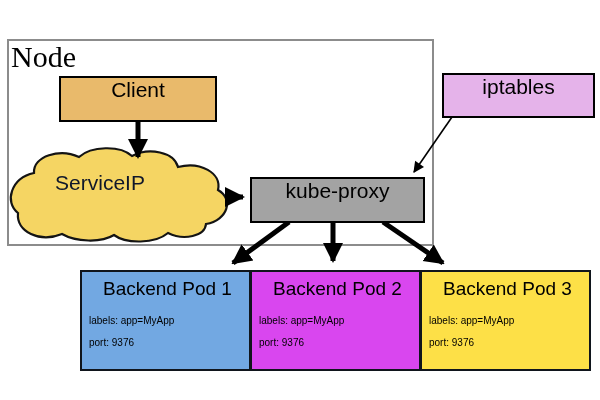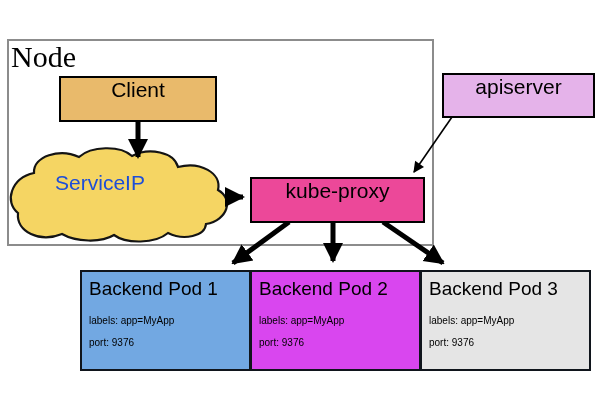--- a/index.html
+++ b/index.html
@@ -31,33 +31,33 @@
     border:2px solid #000;
     display:flex; justify-content:center;
     font-size:21px; color:#000;
   }
   .client-box     { left:59px;  top:76px;  width:154px; height:42px; }
   .kubeproxy-box  { left:250px; top:177px; width:171px; height:42px; }
   .apiserver-box  { left:442px; top:73px;  width:149px; height:41px; }
   
   .cloud-text {
     left:20px; top:168px; width:160px;
-    text-align:center; font-size:21px; line-height:29px; color:#1d4ed8;
+    text-align:center; font-size:21px; line-height:29px; color:#0f172a;
   }
   
   .pod {
     top:270px; width:153px; height:89px;
     border:2px solid #10151c;
     padding:4px 7px; box-sizing:content-box;
     color:#000;
   }
   .pod-1 { left:80px; }
   .pod-2 { left:250px; }
   .pod-3 { left:420px; }
-  .pod-title { font-size:19px; line-height:25px; margin-bottom:9px; white-space:nowrap; }
+  .pod-title { font-size:19px; line-height:25px; margin-bottom:9px; white-space:nowrap;margin-left:14px; }
   .pod-line  { font-size:10px; line-height:22px; white-space:nowrap; }
 </style>
 </head>
 <body>
 
 <div id="canvas">
 
   <div class="abs node-box" style="border-color: rgb(140, 140, 140);"></div>
   <div class="abs node-label">Node</div>
 
@@ -94,37 +94,37 @@
   </svg>
 
   <div class="abs dbox client-box" style="background-color: rgb(233, 186, 107);">
     <span>Client</span>
   </div>
 
   <div class="abs cloud-text">
     <div>ServiceIP</div>
   </div>
 
-  <div class="abs dbox kubeproxy-box" style="background-color: #ec4899;">
+  <div class="abs dbox kubeproxy-box" style="background-color: #a3a3a3;">
     <span>kube-proxy</span>
   </div>
 
   <div class="abs dbox apiserver-box" style="background-color: rgb(229, 179, 234);">
-    <span>apiserver</span>
+    <span>iptables</span>
   </div>
 
   <div class="abs pod pod-1" style="background-color: rgb(114, 168, 226);">
     <div class="pod-title">Backend Pod 1</div>
     <div class="pod-line">labels: app=MyApp</div>
     <div class="pod-line">port: 9376</div>
   </div>
   <div class="abs pod pod-2" style="background-color: #d946ef;">
     <div class="pod-title">Backend Pod 2</div>
     <div class="pod-line">labels: app=MyApp</div>
     <div class="pod-line">port: 9376</div>
   </div>
-  <div class="abs pod pod-3" style="background-color: #e5e5e5;">
+  <div class="abs pod pod-3" style="background-color: #fde047;">
     <div class="pod-title">Backend Pod 3</div>
     <div class="pod-line">labels: app=MyApp</div>
     <div class="pod-line">port: 9376</div>
   </div>
 
 </div>
 
 </body></html>

